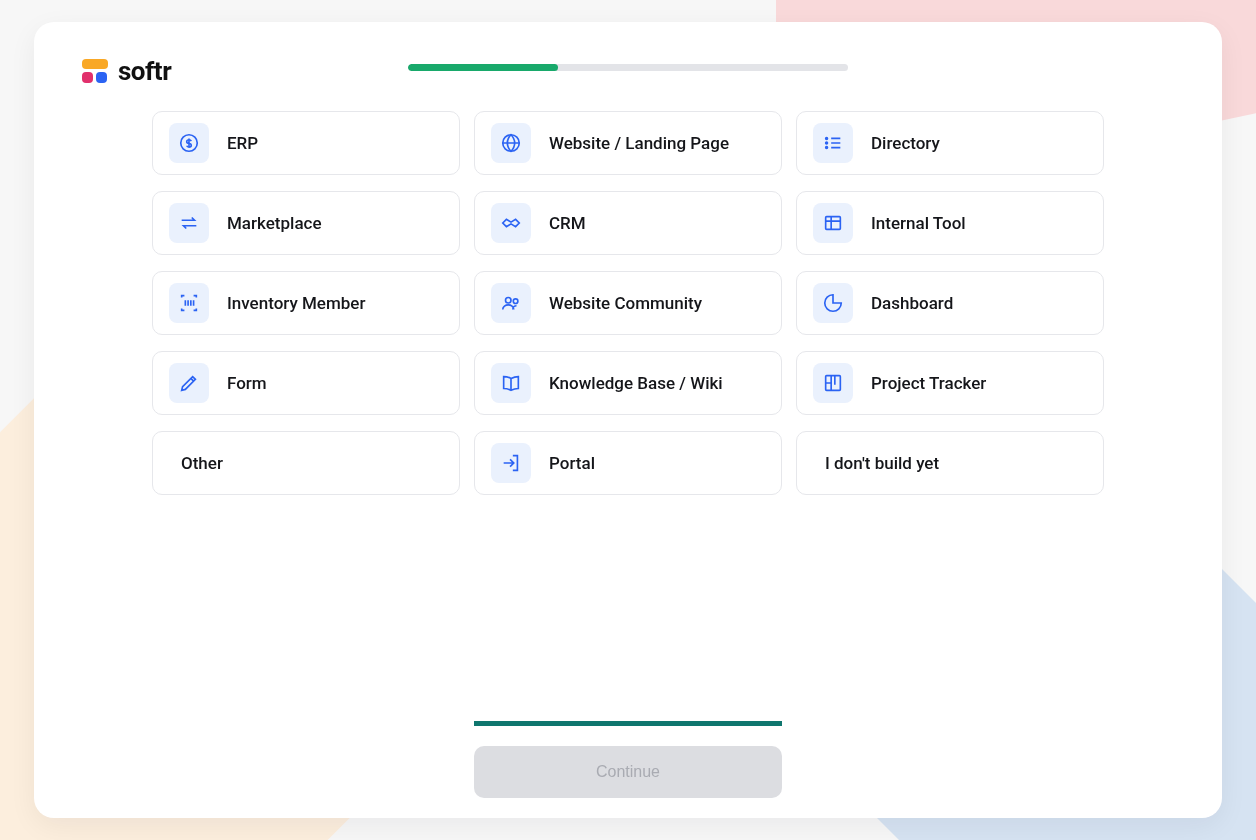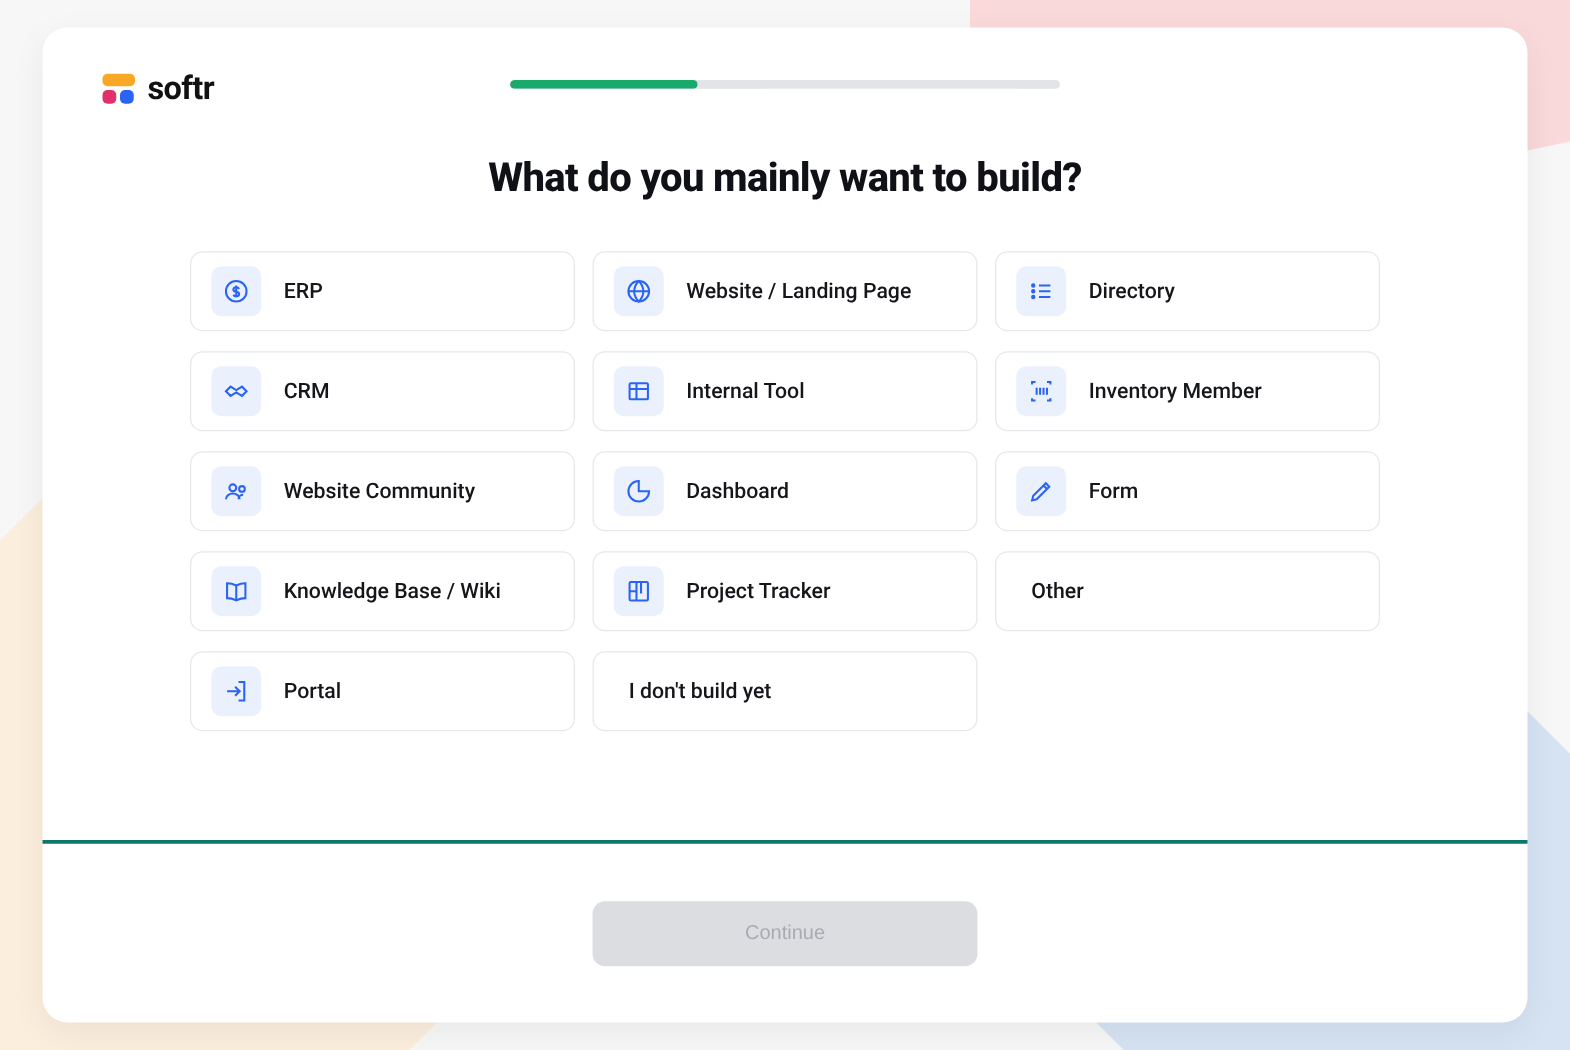--- a/index.html
+++ b/index.html
@@ -34,20 +34,21 @@
 
   .card {
     position: absolute;
     top: 22px; left: 34px; right: 34px; bottom: 22px;
     background: #ffffff;
     border-radius: 20px;
     box-shadow: 0 8px 28px rgba(20,20,30,0.06);
     z-index: 1;
     display: flex;
     flex-direction: column;
+    align-items: center;
   }
 
   
   .logo {
     position: absolute;
     top: 34px; left: 48px;
     display: flex;
     align-items: center;
     gap: 10px;
   }
@@ -125,22 +126,22 @@
   .opt .ico svg { stroke:#2b63f3; fill:none; stroke-width:1.8; }
   .opt.noicon { padding-left: 28px; }
   .opt .lbl {
     font-size: 17px;
     font-weight: 500;
     color: #15161a;
   }
 
   
   .footer {
-    height: 146px;
-    border-top: 3px solid #0f766e;
+    height: 97px;
+    border-top: 5px solid #0f766e;
     display: flex;
     align-items: center;
     justify-content: center;
     margin-top: 28px;
   }
   .continue-btn {
     width: 308px;
     height: 52px;
     border: none;
     border-radius: 10px;
@@ -170,21 +171,20 @@
     </div>
     <div class="logo-text">softr</div>
   </div>
 
   <div class="content">
 
     <div class="progress-track">
       <div class="progress-fill" style="width:34%"></div>
     </div>
 
-    <h1 class="headline">What do you mainly want to build?</h1>
 
     <div class="grid">
 
       <div class="opt">
         <span class="ico">
           <svg width="22" height="22" viewBox="0 0 24 24">
               <circle cx="12" cy="12" r="9"></circle>
               <path d="M12 7v10M9.5 15c.5 1 1.5 1.5 2.5 1.5 1.5 0 2.5-.8 2.5-2s-1-1.8-2.5-2-2.5-.8-2.5-2 1-2 2.5-2c1 0 2 .5 2.5 1.5"></path>
             </svg>
         </span>
@@ -206,20 +206,28 @@
           <svg width="22" height="22" viewBox="0 0 24 24">
               <circle cx="5" cy="7" r="1"></circle>
               <circle cx="5" cy="12" r="1"></circle>
               <circle cx="5" cy="17" r="1"></circle>
               <path d="M10 7h10M10 12h10M10 17h10"></path>
             </svg>
         </span>
         <span class="lbl">Directory</span>
       </div>
 
+      <div class="opt">
+        <span class="ico">
+          <svg width="22" height="22" viewBox="0 0 24 24">
+              <path d="M4 9h14l-3-3M20 15H6l3 3"></path>
+            </svg>
+        </span>
+        <span class="lbl">Marketplace</span>
+      </div>
 
       <div class="opt">
         <span class="ico">
           <svg width="22" height="22" viewBox="0 0 24 24">
               <path d="M3 12l4-4 5 3 5-3 4 4-4 4-5-3-5 3-4-4z"></path>
             </svg>
         </span>
         <span class="lbl">CRM</span>
       </div>
 

